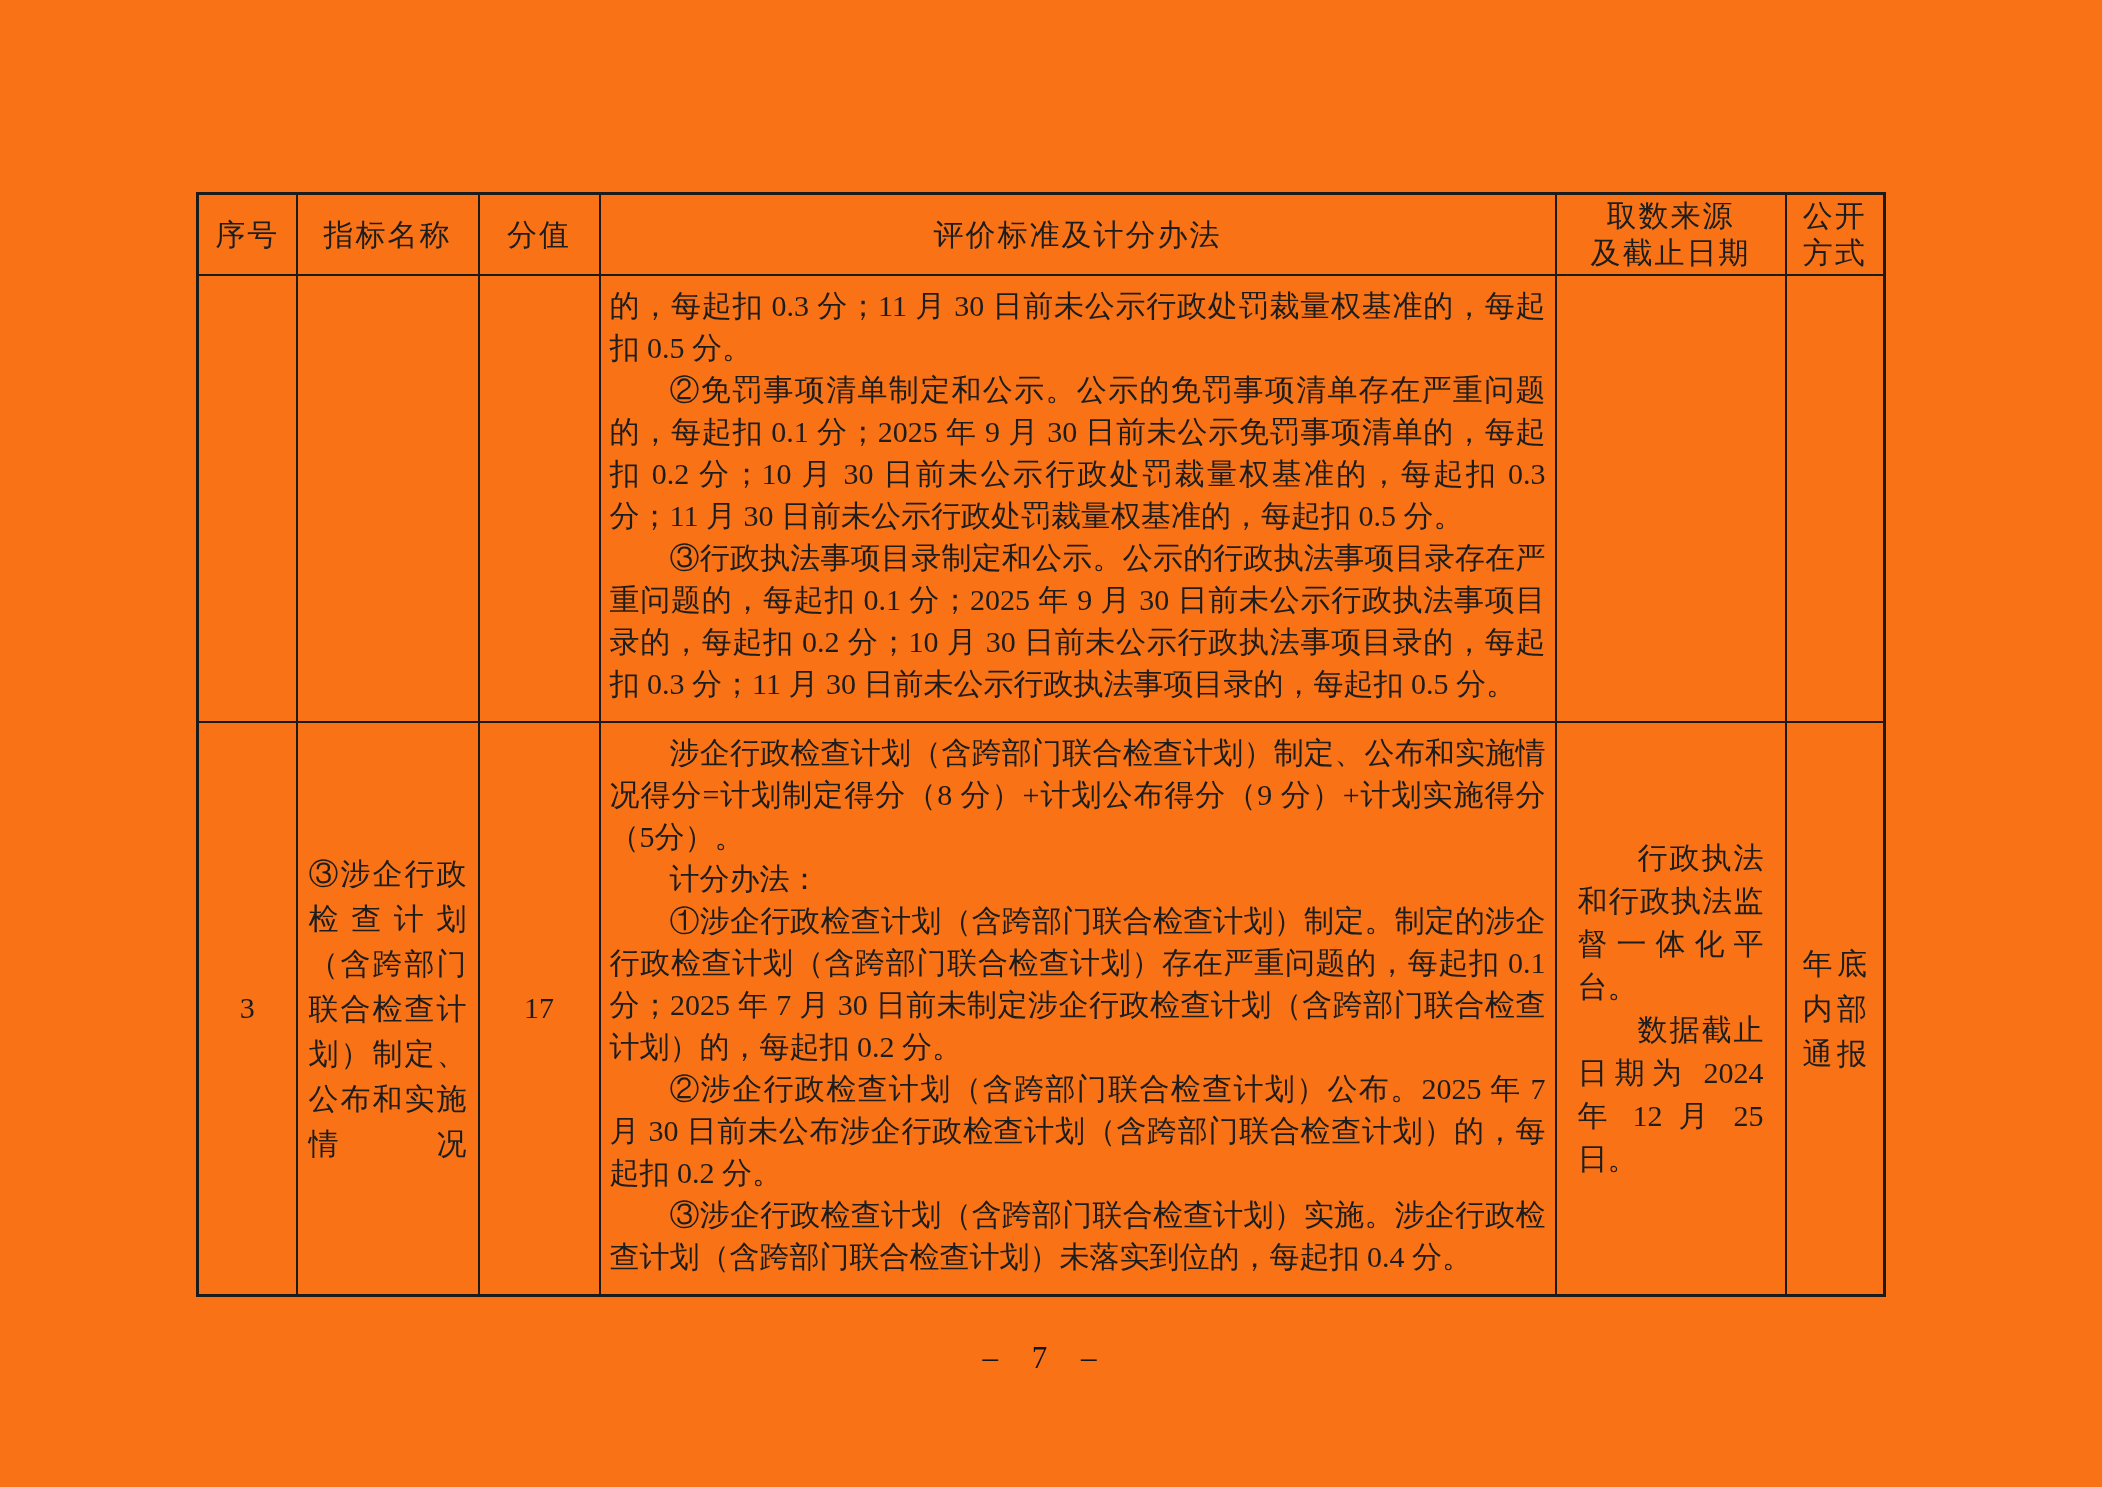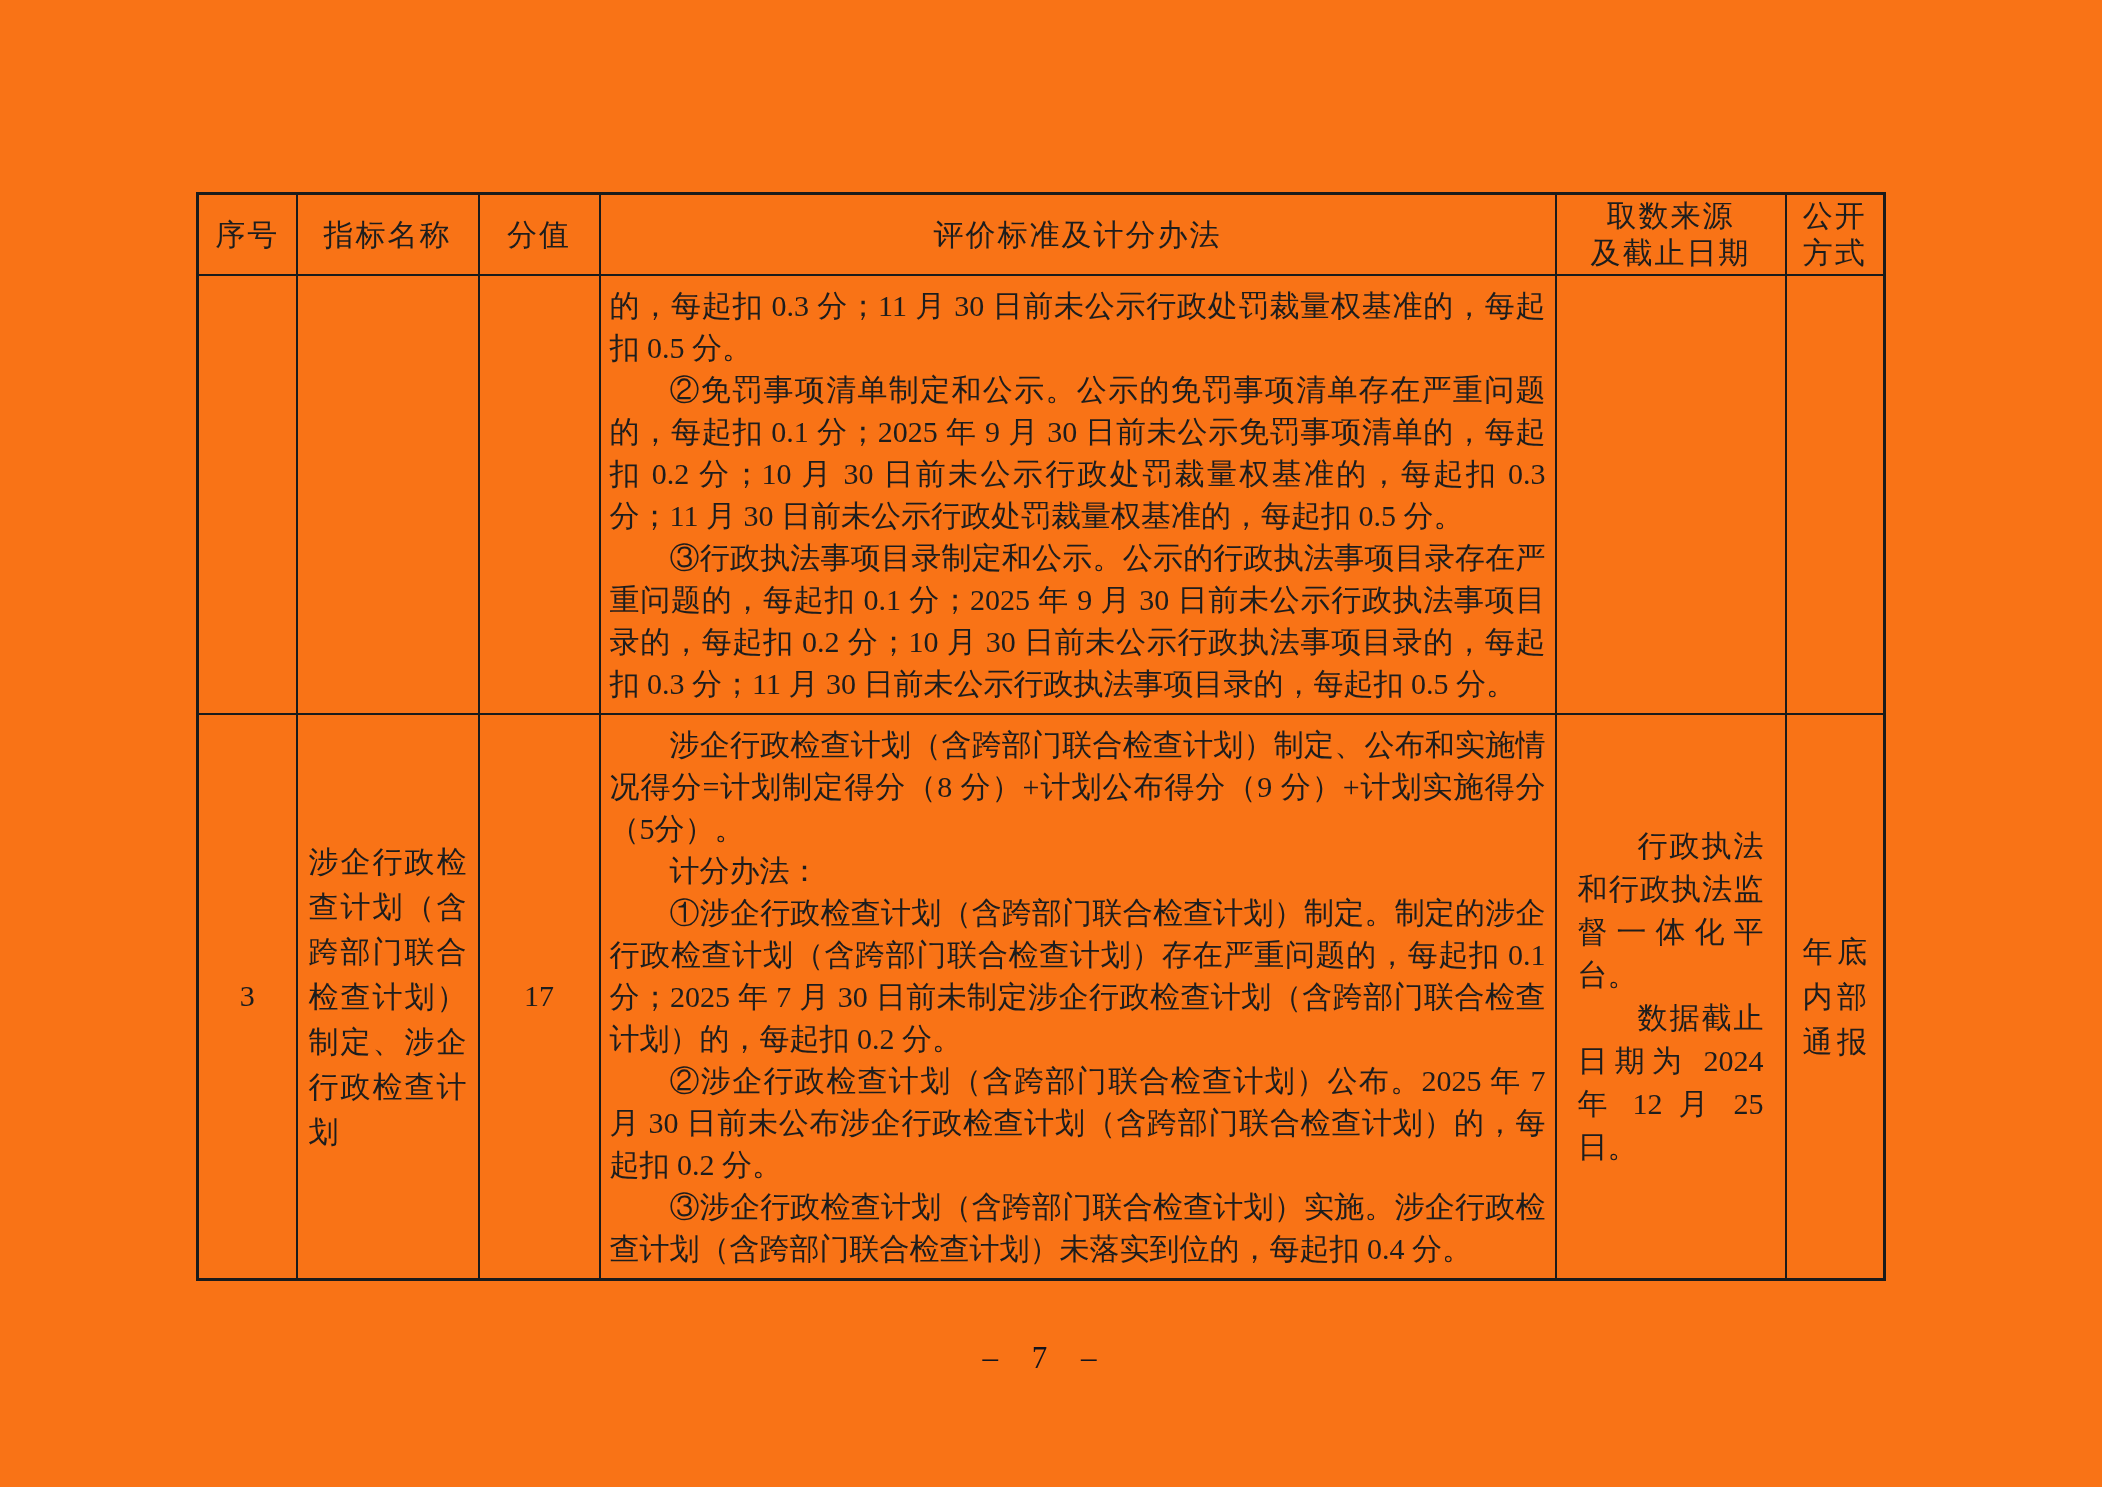--- a/index.html
+++ b/index.html
@@ -47,21 +47,21 @@
   }
   .name-cell {
     padding: 0 11px;
     text-align: justify;
     text-justify: inter-character;
     text-align-last: justify;
     line-height: 45px;
   }
   .criteria-cell {
     vertical-align: top;
-    padding: 9px 9px 8px 9px;
+    padding: 9px 9px 16px 9px;
     text-align: justify;
     text-justify: inter-character;
   }
   .criteria-cell p {
     line-height: 42px;
     text-align: justify;
   }
   .criteria-cell p.indent { text-indent: 2em; }
   .source-cell {
     padding: 0 21px;
@@ -126,21 +126,21 @@
         <p>的，每起扣 0.3 分；11 月 30 日前未公示行政处罚裁量权基准的，每起扣 0.5 分。</p>
         <p class="indent">②免罚事项清单制定和公示。公示的免罚事项清单存在严重问题的，每起扣 0.1 分；2025 年 9 月 30 日前未公示免罚事项清单的，每起扣 0.2 分；10 月 30 日前未公示行政处罚裁量权基准的，每起扣 0.3 分；11 月 30 日前未公示行政处罚裁量权基准的，每起扣 0.5 分。</p>
         <p class="indent">③行政执法事项目录制定和公示。公示的行政执法事项目录存在严重问题的，每起扣 0.1 分；2025 年 9 月 30 日前未公示行政执法事项目录的，每起扣 0.2 分；10 月 30 日前未公示行政执法事项目录的，每起扣 0.3 分；11 月 30 日前未公示行政执法事项目录的，每起扣 0.5 分。</p>
       </td>
       <td class="source-cell"></td>
       <td class="publicity-cell"></td>
     </tr>
 
     <tr class="body-row-2">
       <td class="index-cell">3</td>
-      <td class="name-cell">涉企行政检查计划（含跨部门联合检查计划）制定、涉企行政检查计划</td>
+      <td class="name-cell">③涉企行政检查计划（含跨部门联合检查计划）制定、公布和实施情况</td>
       <td class="score-cell">17</td>
       <td class="criteria-cell">
         <p class="indent">涉企行政检查计划（含跨部门联合检查计划）制定、公布和实施情况得分=计划制定得分（8 分）+计划公布得分（9 分）+计划实施得分（5分）。</p>
         <p class="indent">计分办法：</p>
         <p class="indent">①涉企行政检查计划（含跨部门联合检查计划）制定。制定的涉企行政检查计划（含跨部门联合检查计划）存在严重问题的，每起扣 0.1 分；2025 年 7 月 30 日前未制定涉企行政检查计划（含跨部门联合检查计划）的，每起扣 0.2 分。</p>
         <p class="indent">②涉企行政检查计划（含跨部门联合检查计划）公布。2025 年 7 月 30 日前未公布涉企行政检查计划（含跨部门联合检查计划）的，每起扣 0.2 分。</p>
         <p class="indent">③涉企行政检查计划（含跨部门联合检查计划）实施。涉企行政检查计划（含跨部门联合检查计划）未落实到位的，每起扣 0.4 分。</p>
       </td>
       <td class="source-cell">
         <p>行政执法和行政执法监督一体化平台。</p>

